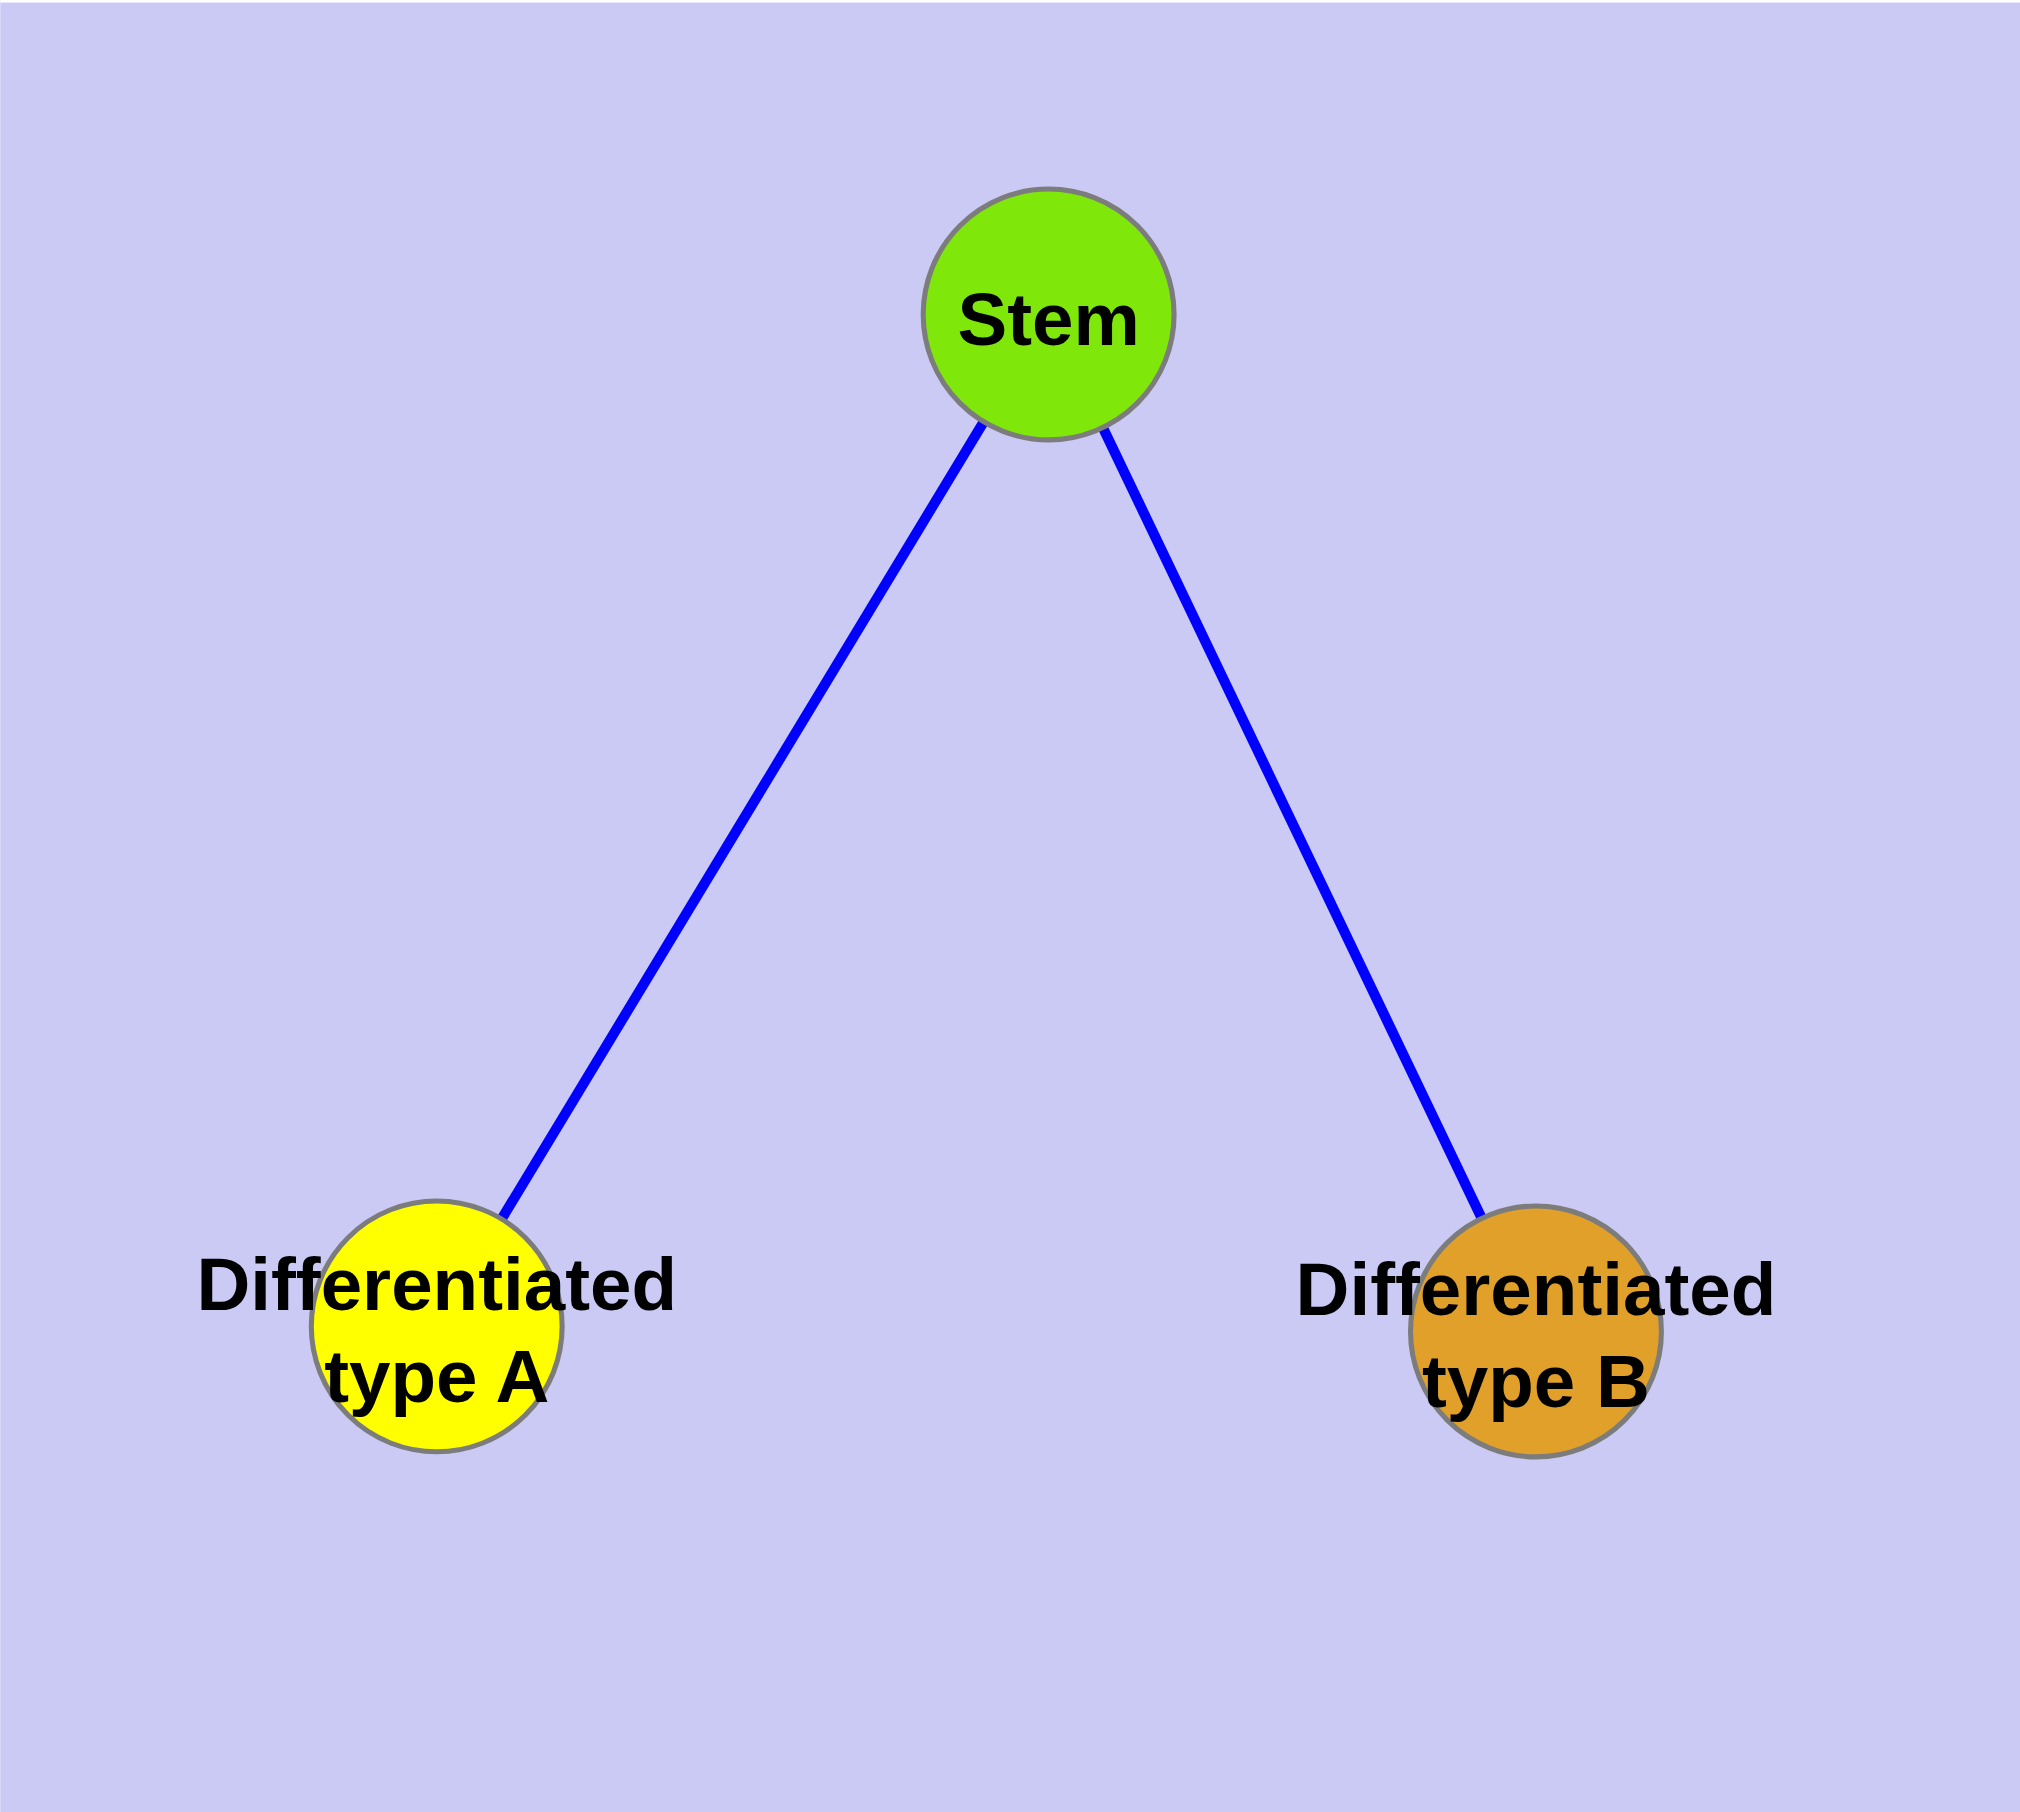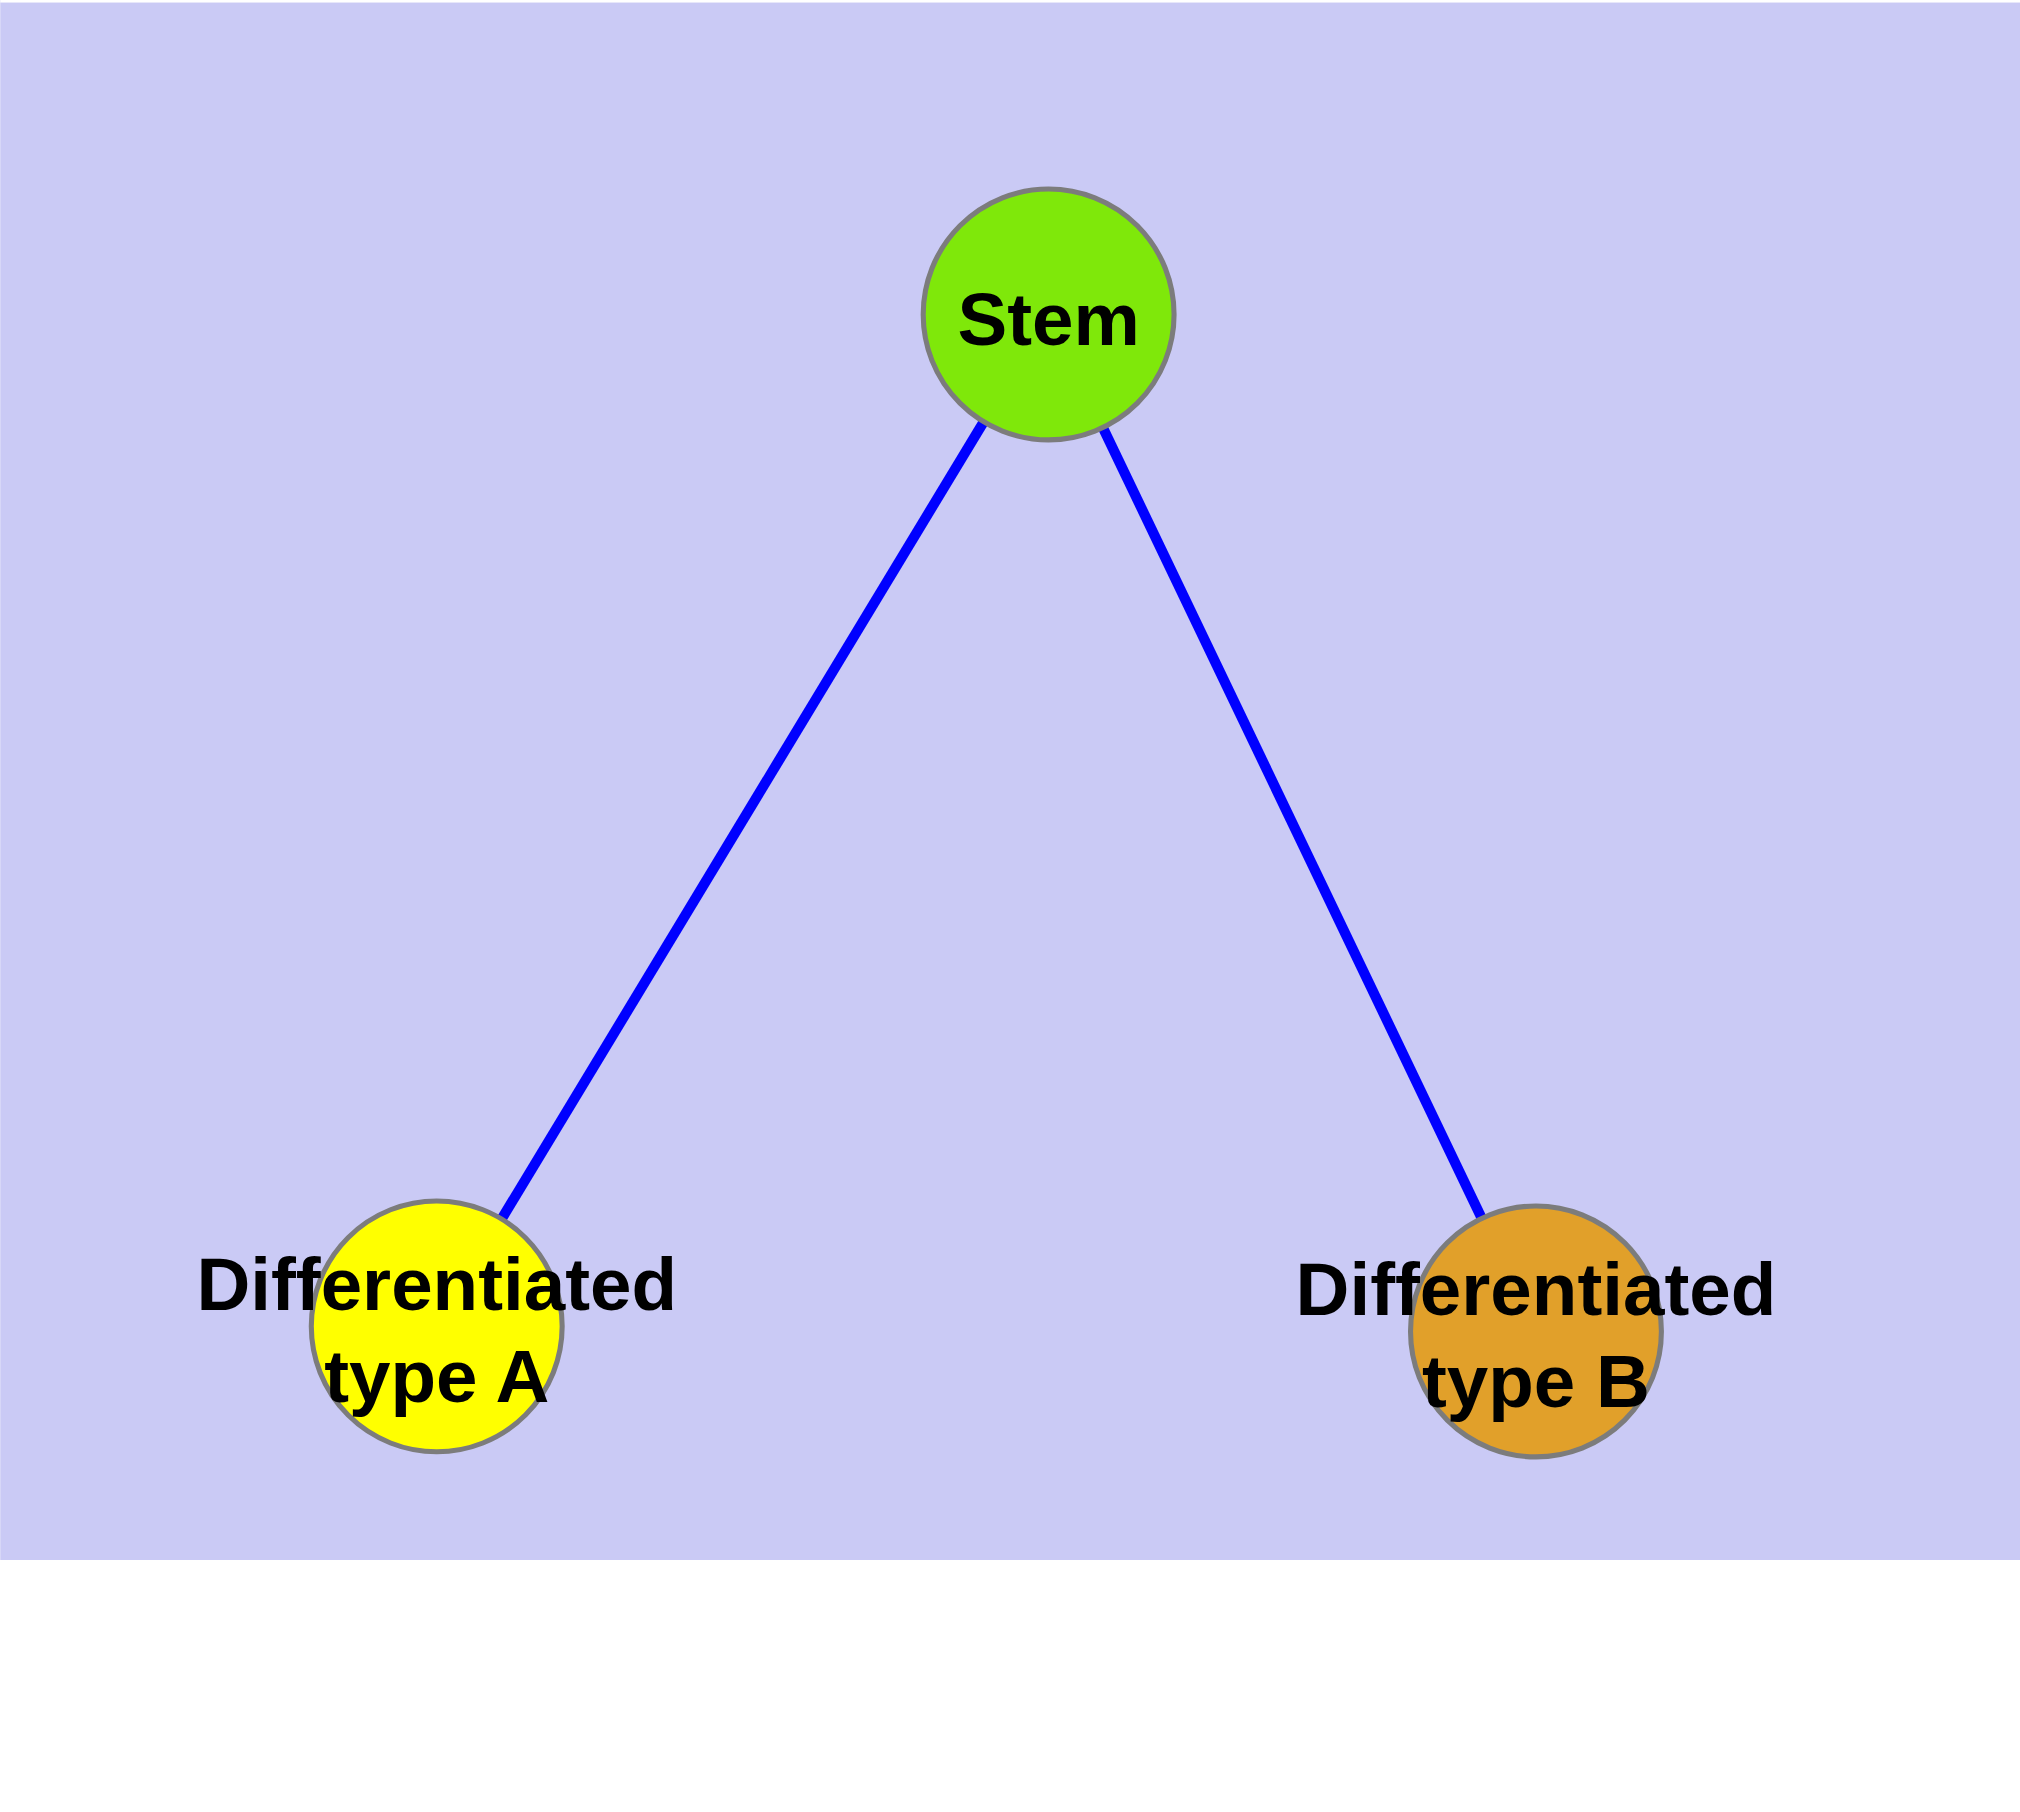--- a/index.html
+++ b/index.html
@@ -2,21 +2,21 @@
 <html style="font-size:13.6px"><head>
 <meta charset="utf-8">
 <style>
   html, body {
     margin: 0;
     padding: 0;
     background: #ffffff;
   }
   .canvas-wrap {
     width: 2021px;
-    height: 1560px;
+    height: 1812px;
     position: relative;
   }
   svg { display: block; }
   .node-label {
     font-family: "Liberation Sans", "DejaVu Sans", sans-serif;
     font-weight: 700;
     font-size: 88px;
     text-anchor: middle;
   }
 </style>

